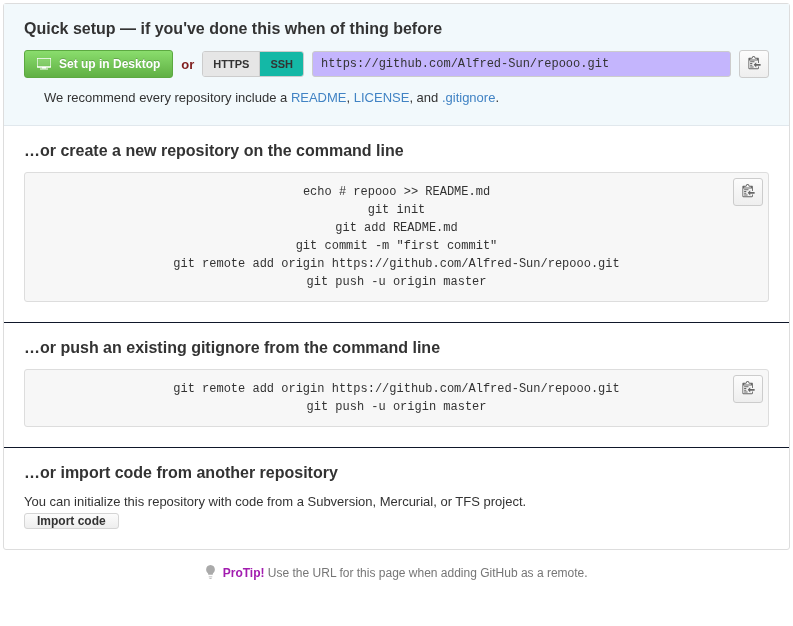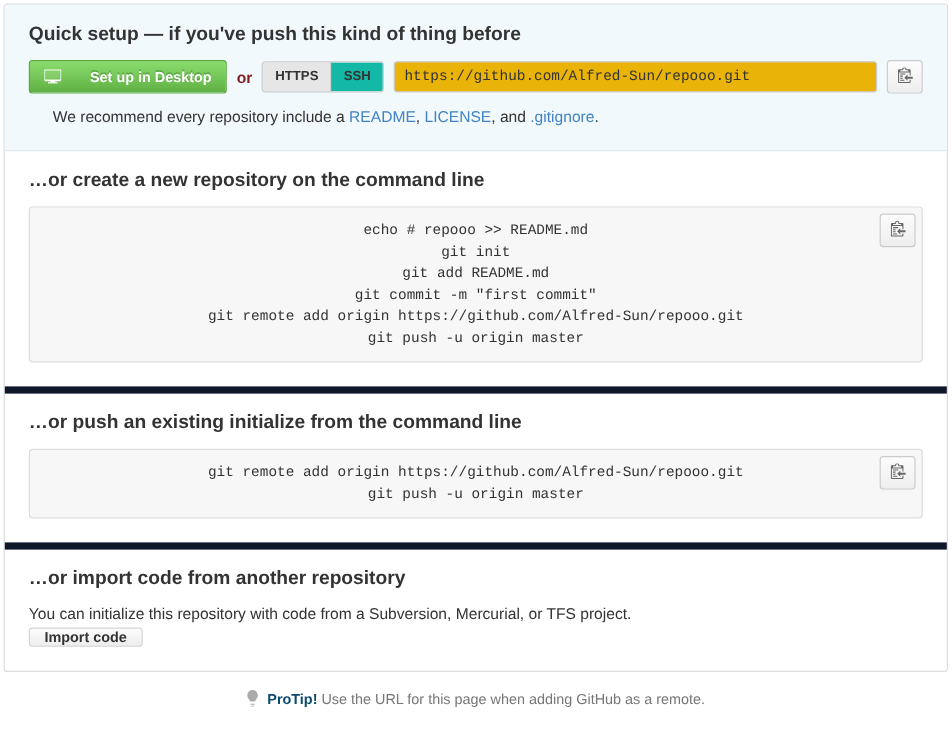--- a/index.html
+++ b/index.html
@@ -10,21 +10,21 @@
       background: #fff;
       width: 793px;
     }
     .container {
       border: 1px solid #ddd;
       border-radius: 3px;
       margin: 3px;
     }
     .section {
       padding: 16px 20px 20px 20px;
-      border-bottom: 6px solid #0f172a;
+      border-bottom: 1px solid #0f172a;
     }
     .section:last-child { border-bottom: none; }
     .quick-setup {
       background: #f2f9fc;
       border-bottom: 1px solid #e1e8ed;
     }
     h2 {
       font-size: 16px;
       font-weight: bold;
       color: #333;
@@ -39,21 +39,21 @@
     .btn-green {
       background: linear-gradient(#8add6d, #60b044);
       border: 1px solid #5ca941;
       color: #fff;
       font-weight: bold;
       padding: 6px 12px;
       border-radius: 3px;
       font-size: 12px;
       display: inline-flex;
       align-items: center;
-      gap: 24px;
+      gap: 8px;
       cursor: pointer;
       text-shadow: 0 -1px 0 rgba(0,0,0,0.2);
     }
     .desktop-icon svg { display: block; }
     .or-text { font-weight: bold; font-size: 13px; color: #7f1d1d; }
     .toggle-group {
       display: flex;
       border: 1px solid #ccc;
       border-radius: 3px;
       overflow: hidden;
@@ -71,21 +71,21 @@
     .toggle-btn.active { background: #e6e6e6; }
     .toggle-btn + .toggle-btn { border-left: 1px solid #ccc; }
     .url-input {
       flex: 1;
       padding: 5px 8px;
       border: 1px solid #ccc;
       border-radius: 3px;
       font-family: Consolas, "Liberation Mono", Menlo, monospace;
       font-size: 12px;
       color: #333;
-      background: #eab308;
+      background: #c4b5fd;
     }
     .copy-btn {
       width: 30px;
       height: 28px;
       border: 1px solid #ccc;
       background: linear-gradient(#fcfcfc, #eee);
       border-radius: 3px;
       display: flex;
       align-items: center;
       justify-content: center;
@@ -135,30 +135,30 @@
       border-radius: 3px;
       font-size: 12px;
       cursor: pointer;
     }
     .protip {
       text-align: center;
       padding: 12px 0 6px 0;
       font-size: 12px;
       color: #767676;
     }
-    .protip strong { color: #0c4a6e; text-align: center; }
+    .protip strong { color: #a21caf; text-align: center; }
     .bulb { color: #aaa; margin-right: 3px; }
   </style>
 </head>
 <body>
 
 <div class="container">
 
   <div class="section quick-setup">
-    <h2>Quick setup — if you've push this kind of thing before</h2>
+    <h2>Quick setup — if you've done this when of thing before</h2>
     <div class="setup-row">
       <button class="btn-green">
         <span class="desktop-icon">
           <svg width="14" height="12" viewBox="0 0 14 12" fill="#fff">
               <rect x="0" y="0" width="14" height="9" rx="1" fill="none" stroke="#fff" stroke-width="1.3"></rect>
               <rect x="1.3" y="1.3" width="11.4" height="6.4" fill="#fff" opacity="0.1"></rect>
               <rect x="5" y="9" width="4" height="1.5" fill="#fff"></rect>
               <rect x="3" y="10.5" width="8" height="1" fill="#fff"></rect>
             </svg>
         </span>
@@ -196,21 +196,21 @@
         <span>
           <svg width="13" height="14" viewBox="0 0 14 16" fill="#666">
               <path d="M2 12h4v1H2v-1zm5-6H2v1h5V6zm2 3V7l-3 3 3 3v-2h5V9H9zM4.5 8H2v1h2.5V8zM2 11h2.5v-1H2v1zm9 1h1v2c0 .5-.5 1-1 1H1c-.5 0-1-.5-1-1V3c0-.5.5-1 1-1h3C4 .9 4.9 0 6 0s2 .9 2 2h3c.5 0 1 .5 1 1v5h-1V5H1v9h10v-2zM2 4h8c0-.5-.5-1-1-1H8c-.5 0-1-.5-1-1s-.5-1-1-1-1 .5-1 1-.5 1-1 1H3c-.5 0-1 .5-1 1z"></path>
             </svg>
         </span>
       </button>
     </div>
   </div>
 
   <div class="section">
-    <h2>…or push an existing initialize from the command line</h2>
+    <h2>…or push an existing gitignore from the command line</h2>
     <div class="code-block-wrap">
       <pre class="code-block">git remote add origin https://github.com/Alfred-Sun/repooo.git
 git push -u origin master</pre>
       <button class="code-copy-btn">
         <span>
           <svg width="13" height="14" viewBox="0 0 14 16" fill="#666">
               <path d="M2 12h4v1H2v-1zm5-6H2v1h5V6zm2 3V7l-3 3 3 3v-2h5V9H9zM4.5 8H2v1h2.5V8zM2 11h2.5v-1H2v1zm9 1h1v2c0 .5-.5 1-1 1H1c-.5 0-1-.5-1-1V3c0-.5.5-1 1-1h3C4 .9 4.9 0 6 0s2 .9 2 2h3c.5 0 1 .5 1 1v5h-1V5H1v9h10v-2zM2 4h8c0-.5-.5-1-1-1H8c-.5 0-1-.5-1-1s-.5-1-1-1-1 .5-1 1-.5 1-1 1H3c-.5 0-1 .5-1 1z"></path>
             </svg>
         </span>
       </button>

